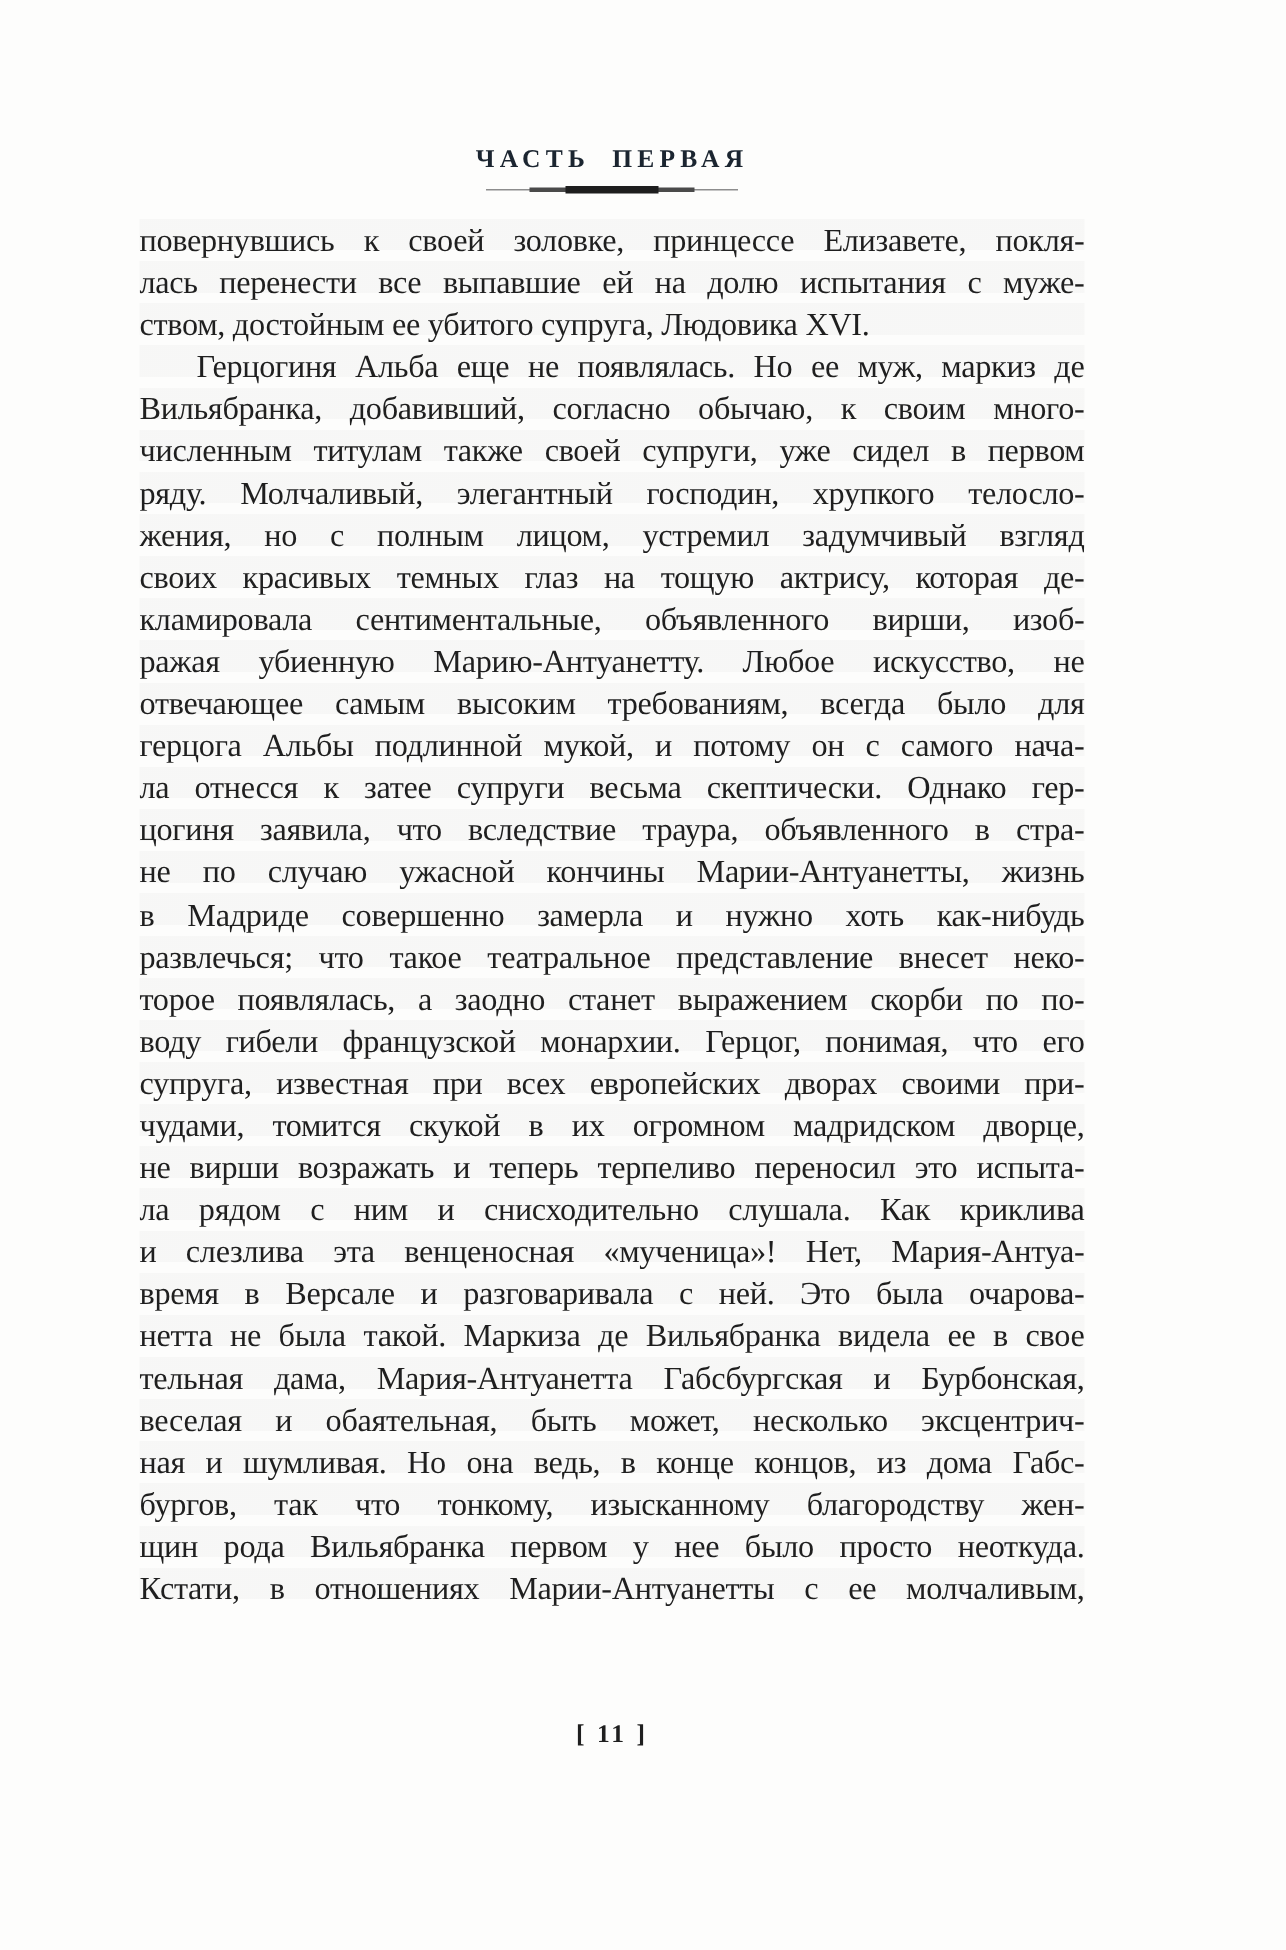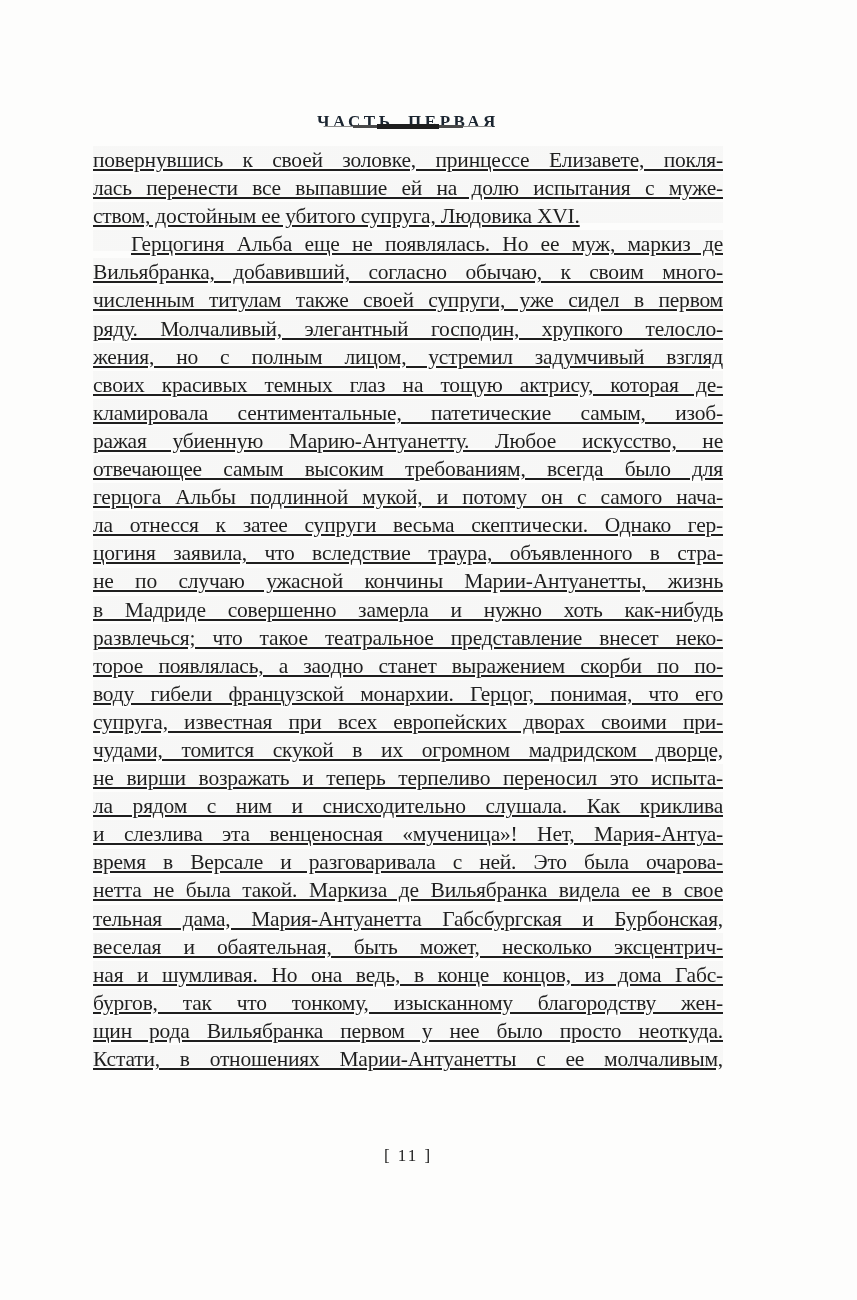--- a/index.html
+++ b/index.html
@@ -25,21 +25,21 @@
   .text-col {
     position: absolute;
     left: 93px;
     top: 0;
     width: 630px;
     height: 100%;
   }
 
   .chapter-heading {
     position: absolute;
-    top: 112px;
+    top: 96px;
     left: 0;
     width: 100%;
     text-align: center;
     font-size: 17px;
     font-weight: bold;
     letter-spacing: 3.5px;
     word-spacing: 7px;
     color: var(--header);
   }
 
@@ -82,33 +82,32 @@
 
   .line {
     height: 28.1px;
     line-height: 28.1px;
     font-size: 21.5px;
     letter-spacing: -0.2px;
     overflow: hidden;
     white-space: normal;
     text-align: justify;
     text-align-last: justify;
-    text-decoration: underline;
   }
   .line.no-just { text-align-last: left; }
   .line.indent  { text-indent: 38px; }
 
   .folio {
     position: absolute;
     top: 1146px;
     left: 0;
     width: 100%;
     text-align: center;
     font-size: 17px;
-    font-weight: normal;
+    font-weight: bold;
     letter-spacing: 2px;
     color: var(--text);
   }
 </style>
 </head>
 <body>
 
 <div class="page">
   <div class="text-col">
 
@@ -126,21 +125,21 @@
           <div class="line">лась перенести все выпавшие ей на долю испытания с муже-</div>
           <div class="line no-just">ством, достойным ее убитого супруга, Людовика XVI.</div>
         </div>
         <div class="para">
           <div class="line indent">Герцогиня Альба еще не появлялась. Но ее муж, маркиз де</div>
           <div class="line">Вильябранка, добавивший, согласно обычаю, к своим много-</div>
           <div class="line">численным титулам также своей супруги, уже сидел в первом</div>
           <div class="line">ряду. Молчаливый, элегантный господин, хрупкого телосло-</div>
           <div class="line">жения, но с полным лицом, устремил задумчивый взгляд</div>
           <div class="line">своих красивых темных глаз на тощую актрису, которая де-</div>
-          <div class="line">кламировала сентиментальные, патетические самым, изоб-</div>
+          <div class="line">кламировала сентиментальные, объявленного вирши, изоб-</div>
           <div class="line">ражая убиенную Марию-Антуанетту. Любое искусство, не</div>
           <div class="line">отвечающее самым высоким требованиям, всегда было для</div>
           <div class="line">герцога Альбы подлинной мукой, и потому он с самого нача-</div>
           <div class="line">ла отнесся к затее супруги весьма скептически. Однако гер-</div>
           <div class="line">цогиня заявила, что вследствие траура, объявленного в стра-</div>
           <div class="line">не по случаю ужасной кончины Марии-Антуанетты, жизнь</div>
           <div class="line">в Мадриде совершенно замерла и нужно хоть как-нибудь</div>
           <div class="line">развлечься; что такое театральное представление внесет неко-</div>
           <div class="line">торое появлялась, а заодно станет выражением скорби по по-</div>
           <div class="line">воду гибели французской монархии. Герцог, понимая, что его</div>

